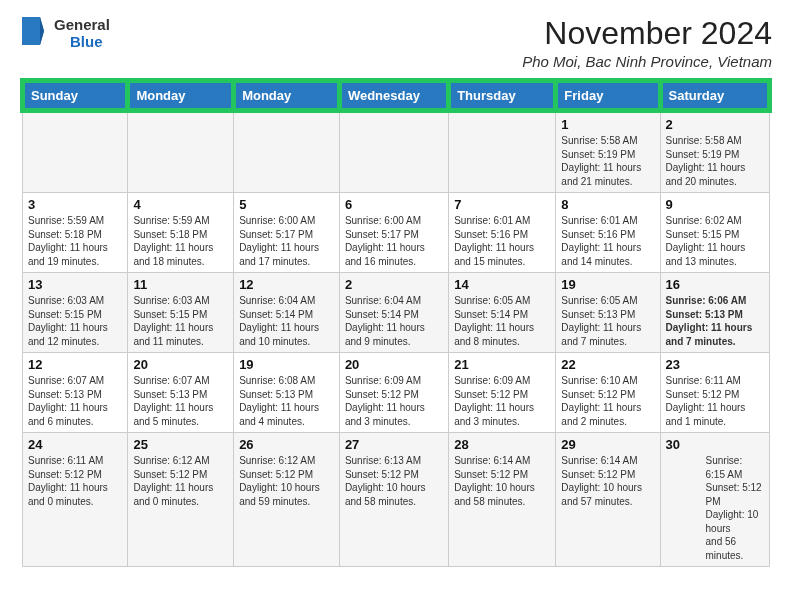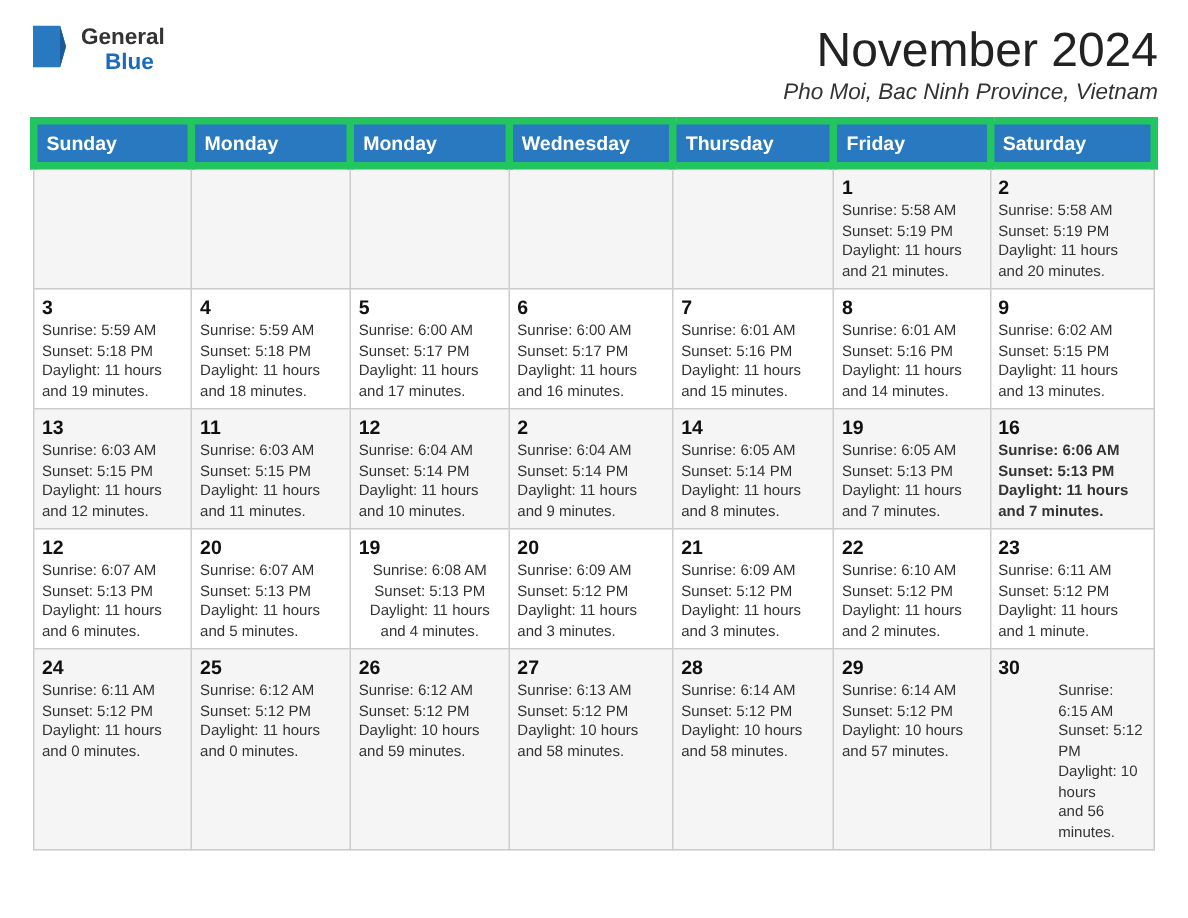--- a/index.html
+++ b/index.html
@@ -262,21 +262,21 @@
         </td>
         <td>
           <span class="day-num">20</span>
           <div class="day-info" style="white-space: pre-line;">Sunrise: 6:07 AM
 Sunset: 5:13 PM
 Daylight: 11 hours
 and 5 minutes.</div>
         </td>
         <td>
           <span class="day-num">19</span>
-          <div class="day-info" style="white-space: pre-line; text-align: center;">Sunrise: 6:08 AM
+          <div class="day-info" style="white-space: pre-line;">Sunrise: 6:08 AM
 Sunset: 5:13 PM
 Daylight: 11 hours
 and 4 minutes.</div>
         </td>
         <td>
           <span class="day-num">20</span>
           <div class="day-info" style="white-space: pre-line;">Sunrise: 6:09 AM
 Sunset: 5:12 PM
 Daylight: 11 hours
 and 3 minutes.</div>

